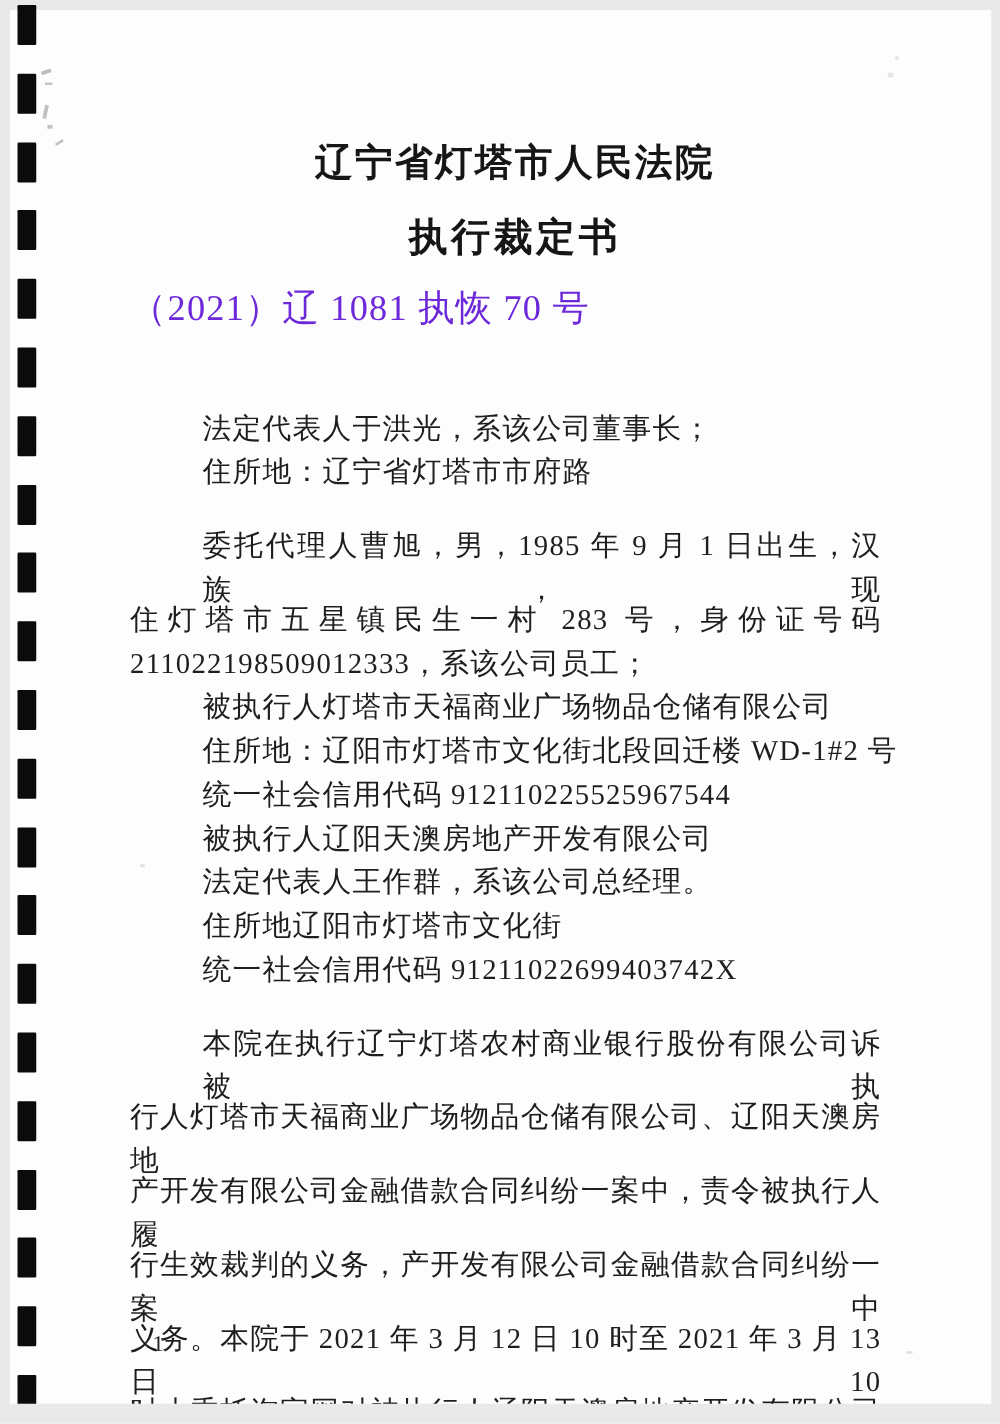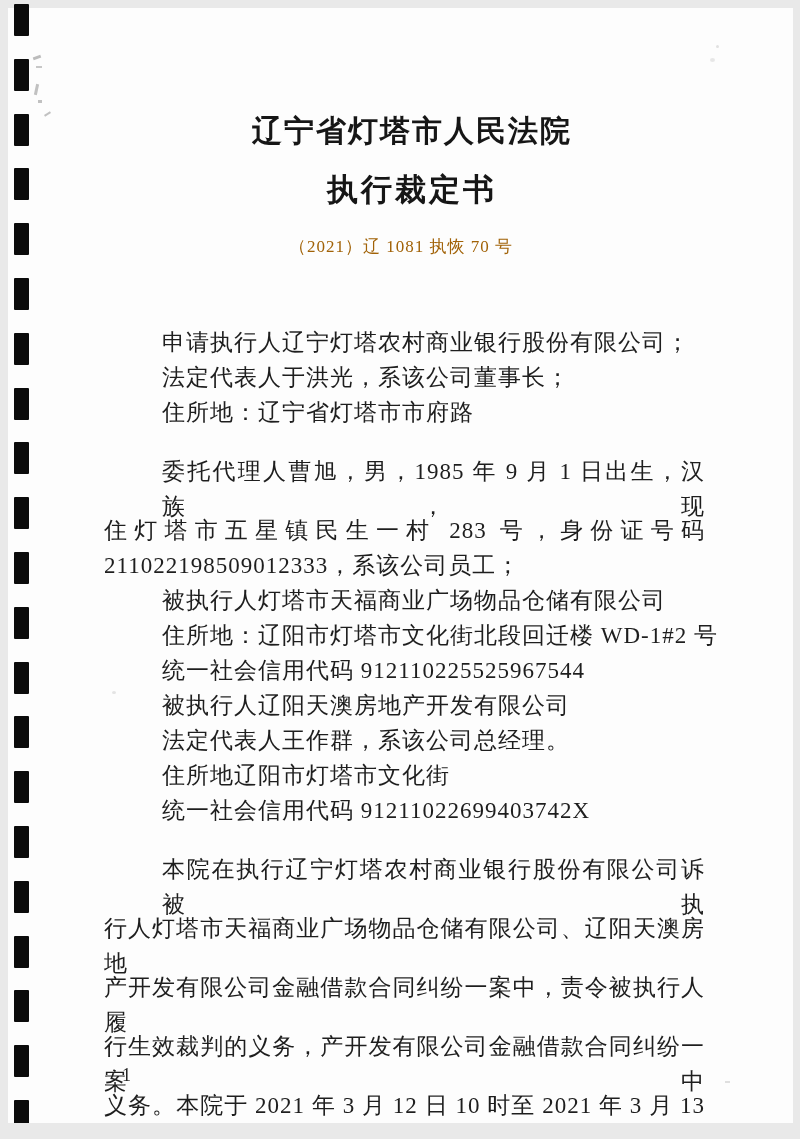--- a/index.html
+++ b/index.html
@@ -8,22 +8,22 @@
   .page{position:absolute;left:8px;top:8px;width:785px;height:1118px;background:#fdfdfd;}
   
   .bmark{position:absolute;left:14px;width:15px;height:32px;background:#0b0b0b;border-radius:1px;}
   
   .title1{position:absolute;left:104px;top:112px;width:616px;text-align:center;
           font-family:"Liberation Sans", sans-serif;font-weight:bold;font-size:30px;
           line-height:38px;color:#161616;letter-spacing:2px;}
   .title2{position:absolute;left:104px;top:170px;width:616px;text-align:center;
           font-family:"Liberation Sans", sans-serif;font-weight:bold;font-size:31px;
           line-height:40px;color:#161616;letter-spacing:3px;}
-  .caseno{position:absolute;left:104px;top:232px;width:594px;text-align:center;
-          font-size:17px;line-height:30px;color:#a16207;letter-spacing:1px;}
+  .caseno{position:absolute;left:104px;top:232px;width:594px;text-align:left;
+          font-size:29px;line-height:30px;color:#6d28d9;letter-spacing:1px;}
   
   .bodytext{position:absolute;left:104px;top:325px;width:601px;color:#1e1e1e;
             font-size:23px;}
   .ln{height:35px;line-height:35px;letter-spacing:1px;white-space:nowrap;overflow:visible;}
   .ln.jl{white-space:normal;text-align:justify;text-align-last:justify;margin-top:24px;}
   .ln.ind{padding-left:58px;}
   .pageno{position:absolute;left:122px;top:1063px;font-size:18px;line-height:24px;color:#222;}
   
   .artifact{position:absolute;background:#9a9a9a;}
   .a1{left:33px;top:56px;width:8px;height:3px;transform:rotate(-20deg);opacity:.65;}
@@ -40,21 +40,20 @@
 <body>
 
 <div class="scan">
   <div class="page"></div>
 
   <div class="title1">辽宁省灯塔市人民法院</div>
   <div class="title2">执行裁定书</div>
   <div class="caseno">（2021）辽 1081 执恢 70 号</div>
 
   <div class="bodytext">
-    <div class="ln ind">申请执行人辽宁灯塔农村商业银行股份有限公司；</div>
     <div class="ln ind">法定代表人于洪光，系该公司董事长；</div>
     <div class="ln ind">住所地：辽宁省灯塔市市府路</div>
     <div class="ln ind jl">委托代理人曹旭，男，1985 年 9 月 1 日出生，汉族，现</div>
     <div class="ln jl">住灯塔市五星镇民生一村 283 号，身份证号码</div>
     <div class="ln">211022198509012333，系该公司员工；</div>
     <div class="ln ind">被执行人灯塔市天福商业广场物品仓储有限公司</div>
     <div class="ln ind">住所地：辽阳市灯塔市文化街北段回迁楼 WD-1#2 号</div>
     <div class="ln ind">统一社会信用代码 912110225525967544</div>
     <div class="ln ind">被执行人辽阳天澳房地产开发有限公司</div>
     <div class="ln ind">法定代表人王作群，系该公司总经理。</div>

